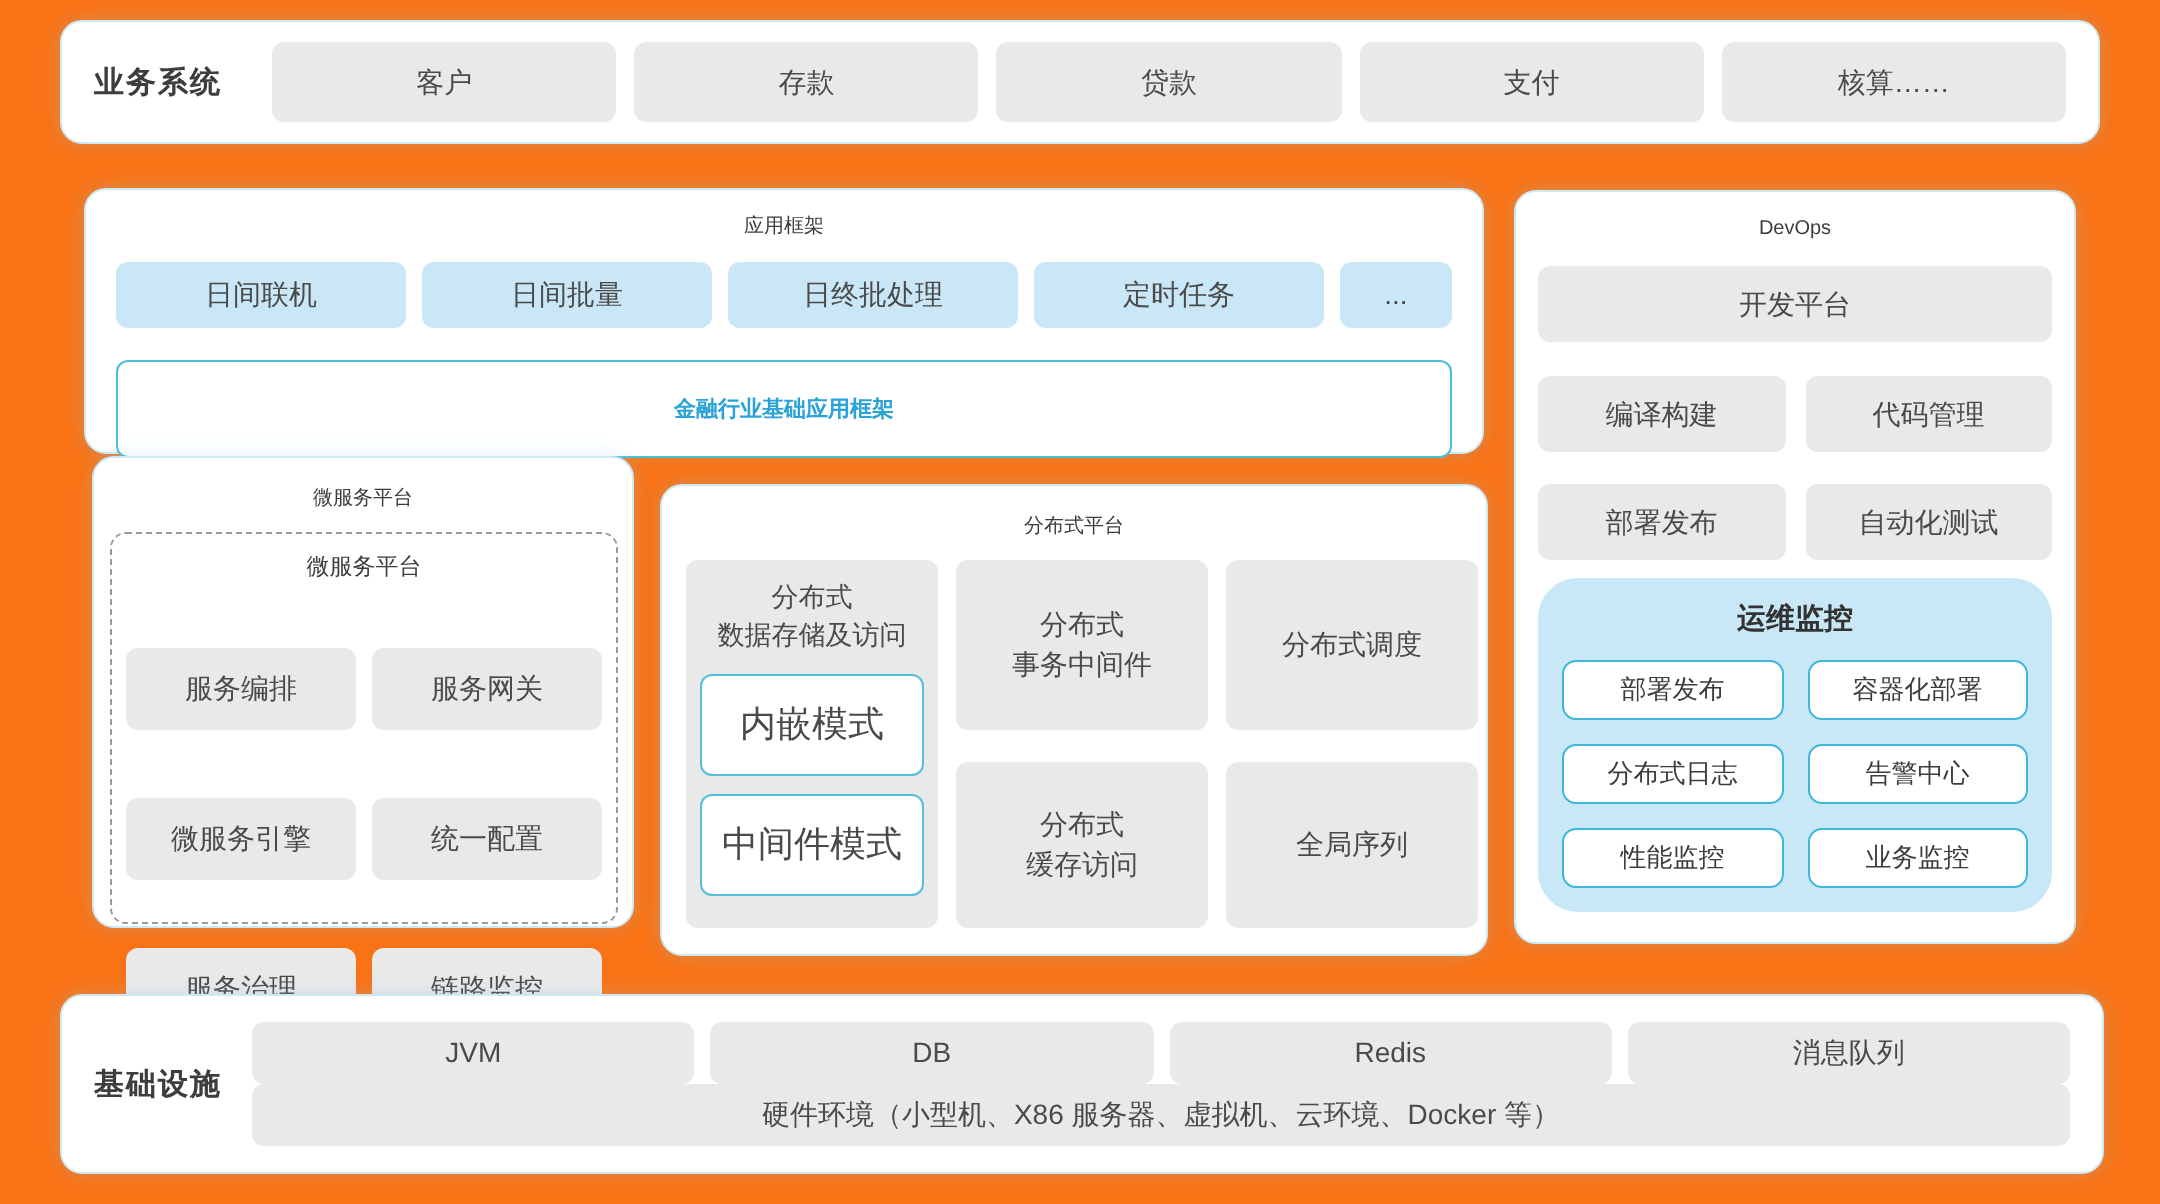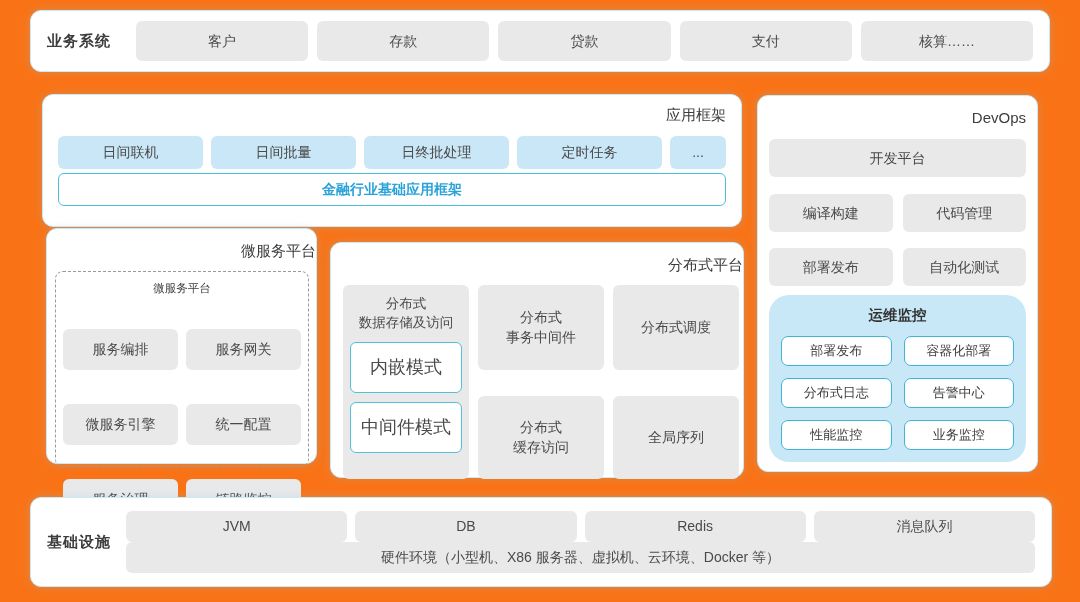--- a/index.html
+++ b/index.html
@@ -16,51 +16,51 @@
   }
   .row-label{
     font-size:15px;font-weight:600;color:#3d3d3d;flex:0 0 auto;letter-spacing:1px;
   }
   .btn{
     display:flex;align-items:center;justify-content:center;
     background:#e9e9ea;border-radius:6px;font-size:14px;color:#4a4a4a;
     text-align:center;line-height:1.3;
   }
   .btn.blue{background:#c9e7f6;}
-  .panel-title{text-align:right;font-size:15px;color:#3d3d3d;font-weight:500;}
+  .panel-title{text-align:center;font-size:10px;color:#3d3d3d;font-weight:500;}
 
   
   .top{left:30px;top:10px;width:1020px;height:62px;display:flex;align-items:center;padding:0 16px;gap:9px;}
   .top .row-label{margin-right:16px;}
   .top .btn{flex:1;height:40px;}
 
   
   .app-fw{left:42px;top:94px;width:700px;height:133px;padding:11px 15px 0;}
   .app-row{display:flex;gap:8px;margin-top:11px;}
   .app-row .btn{flex:1;height:33px;}
   .app-row .btn.small{flex:0 0 56px;}
   .base-box{
-    margin-top:4px;height:33px;border:1px solid #49c0d6;border-radius:6px;
+    margin-top:16px;height:49px;border:1px solid #49c0d6;border-radius:6px;
     display:flex;align-items:center;justify-content:center;
-    color:#2ba3d8;font-weight:600;font-size:14px;background:#fff;
+    color:#2ba3d8;font-weight:600;font-size:11px;background:#fff;
   }
 
   
   .micro{left:46px;top:228px;width:271px;height:236px;padding:13px 0 0;}
   .dashed{
     margin:10px 7px 0 8px;height:196px;border:1px dashed #9a9a9a;border-radius:8px;
     padding:9px 7px 0;
   }
   .inner-title{text-align:center;font-size:11.5px;color:#3d3d3d;}
   .micro-grid{display:grid;grid-template-columns:1fr 1fr;gap:12px 8px;margin-top:11px;}
   .micro-grid .btn{height:41px;margin-top:22px;}
 
   
   .dist{left:330px;top:242px;width:414px;height:236px;padding:13px 0 0;}
-  .dist-grid{display:grid;grid-template-columns:126px 126px 126px;grid-template-rows:85px 83px;gap:26px 9px;margin:10px 10px 0 12px;}
+  .dist-grid{display:grid;grid-template-columns:126px 126px 126px;grid-template-rows:85px 83px;gap:16px 9px;margin:10px 10px 0 12px;}
   .cell{
     background:#e9e9ea;border-radius:6px;display:flex;align-items:center;justify-content:center;
     text-align:center;font-size:14px;color:#4a4a4a;white-space:pre-line;line-height:1.4;
   }
   .cell.tall{grid-row:1/3;flex-direction:column;justify-content:flex-start;padding:10px 7px 0;}
   .cell-label{font-size:13.5px;white-space:pre-line;text-align:center;line-height:1.4;color:#4a4a4a;}
   .mode-box{
     width:100%;height:51px;background:#fff;border:1px solid #54bedb;border-radius:6px;
     display:flex;align-items:center;justify-content:center;margin-top:9px;font-size:18px;color:#4a4a4a;
   }

